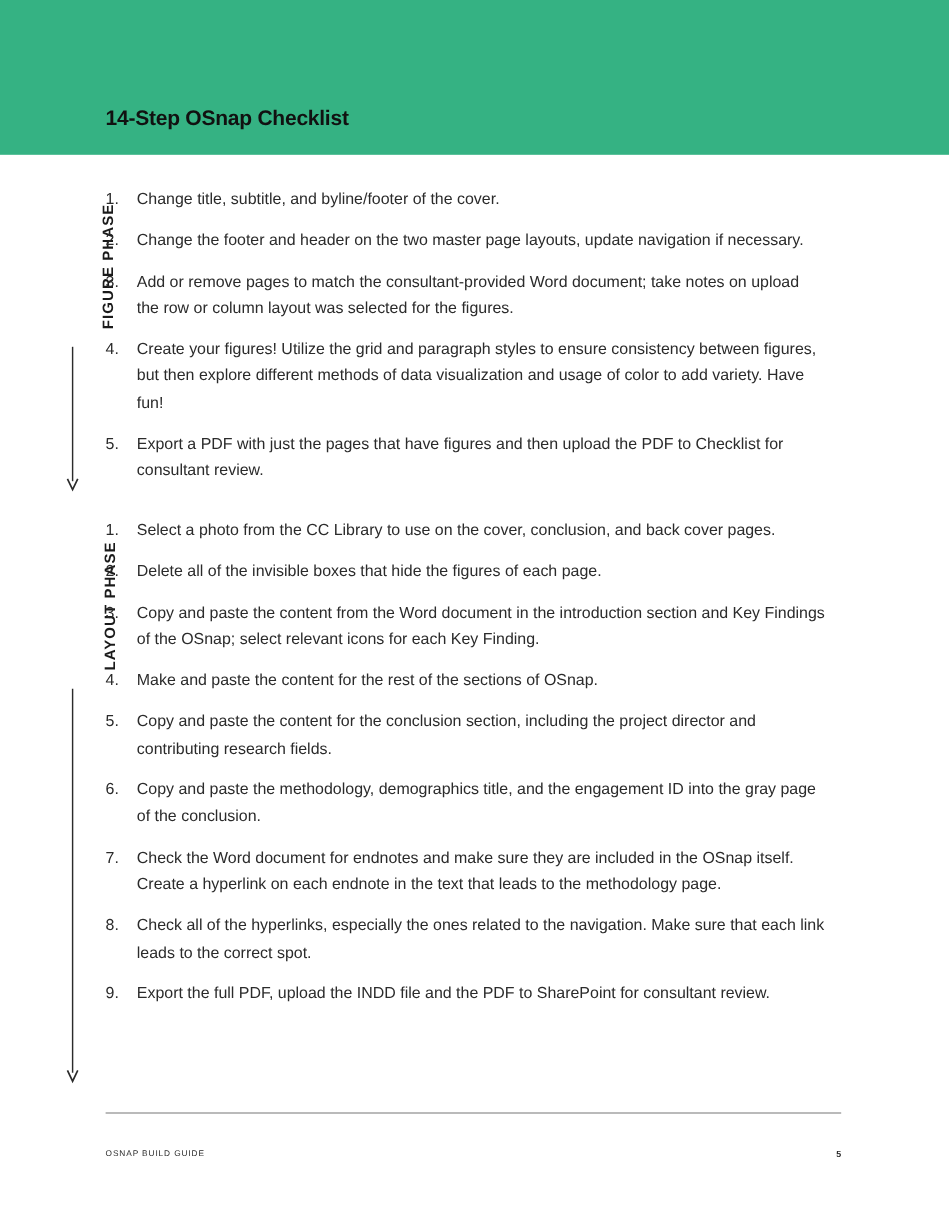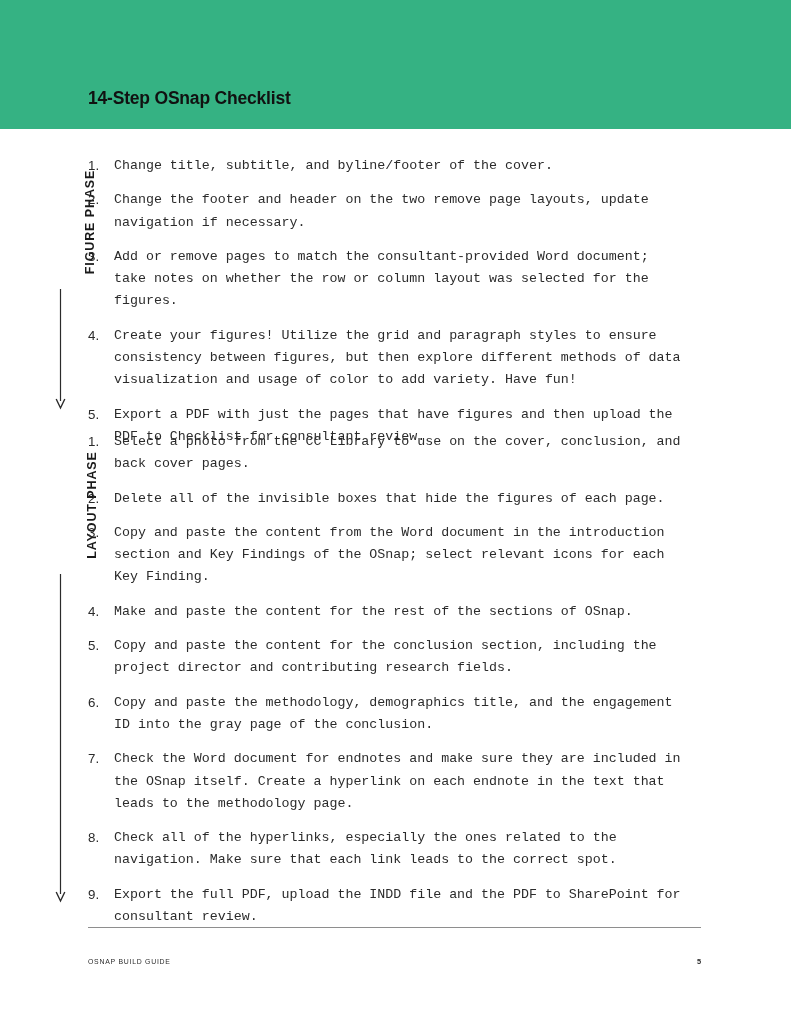--- a/index.html
+++ b/index.html
@@ -108,21 +108,21 @@
   .step-num {
     position: absolute;
     left: 0;
     top: 0;
     width: 18px;
     text-align: left;
     font-size: 13.3px;
     line-height: 22.3px;
     color: #2b2b2b;
   }
-  .step-text { display: block; font-family: Liberation Mono, monospace; }
+  .step-text { display: block; }
 
   
   .footer-rule {
     position: absolute;
     left: 88px;
     top: 927px;
     width: 613px;
     height: 1px;
     background: #8e8e8e;
   }
@@ -180,25 +180,25 @@
   </div>
 
   <div class="list-block figure-list">
     <ol class="steps">
       <li>
         <span class="step-num">1.</span>
         <span class="step-text">Change title, subtitle, and byline/footer of the cover.</span>
       </li>
       <li>
         <span class="step-num">2.</span>
-        <span class="step-text">Change the footer and header on the two remove page layouts, update navigation if necessary.</span>
+        <span class="step-text">Change the footer and header on the two master page layouts, update navigation if necessary.</span>
       </li>
       <li>
         <span class="step-num">3.</span>
-        <span class="step-text">Add or remove pages to match the consultant-provided Word document; take notes on whether the row or column layout was selected for the figures.</span>
+        <span class="step-text">Add or remove pages to match the consultant-provided Word document; take notes on upload the row or column layout was selected for the figures.</span>
       </li>
       <li>
         <span class="step-num">4.</span>
         <span class="step-text">Create your figures! Utilize the grid and paragraph styles to ensure consistency between figures, but then explore different methods of data visualization and usage of color to add variety. Have fun!</span>
       </li>
       <li>
         <span class="step-num">5.</span>
         <span class="step-text">Export a PDF with just the pages that have figures and then upload the PDF to Checklist for consultant review.</span>
       </li>
     </ol>

